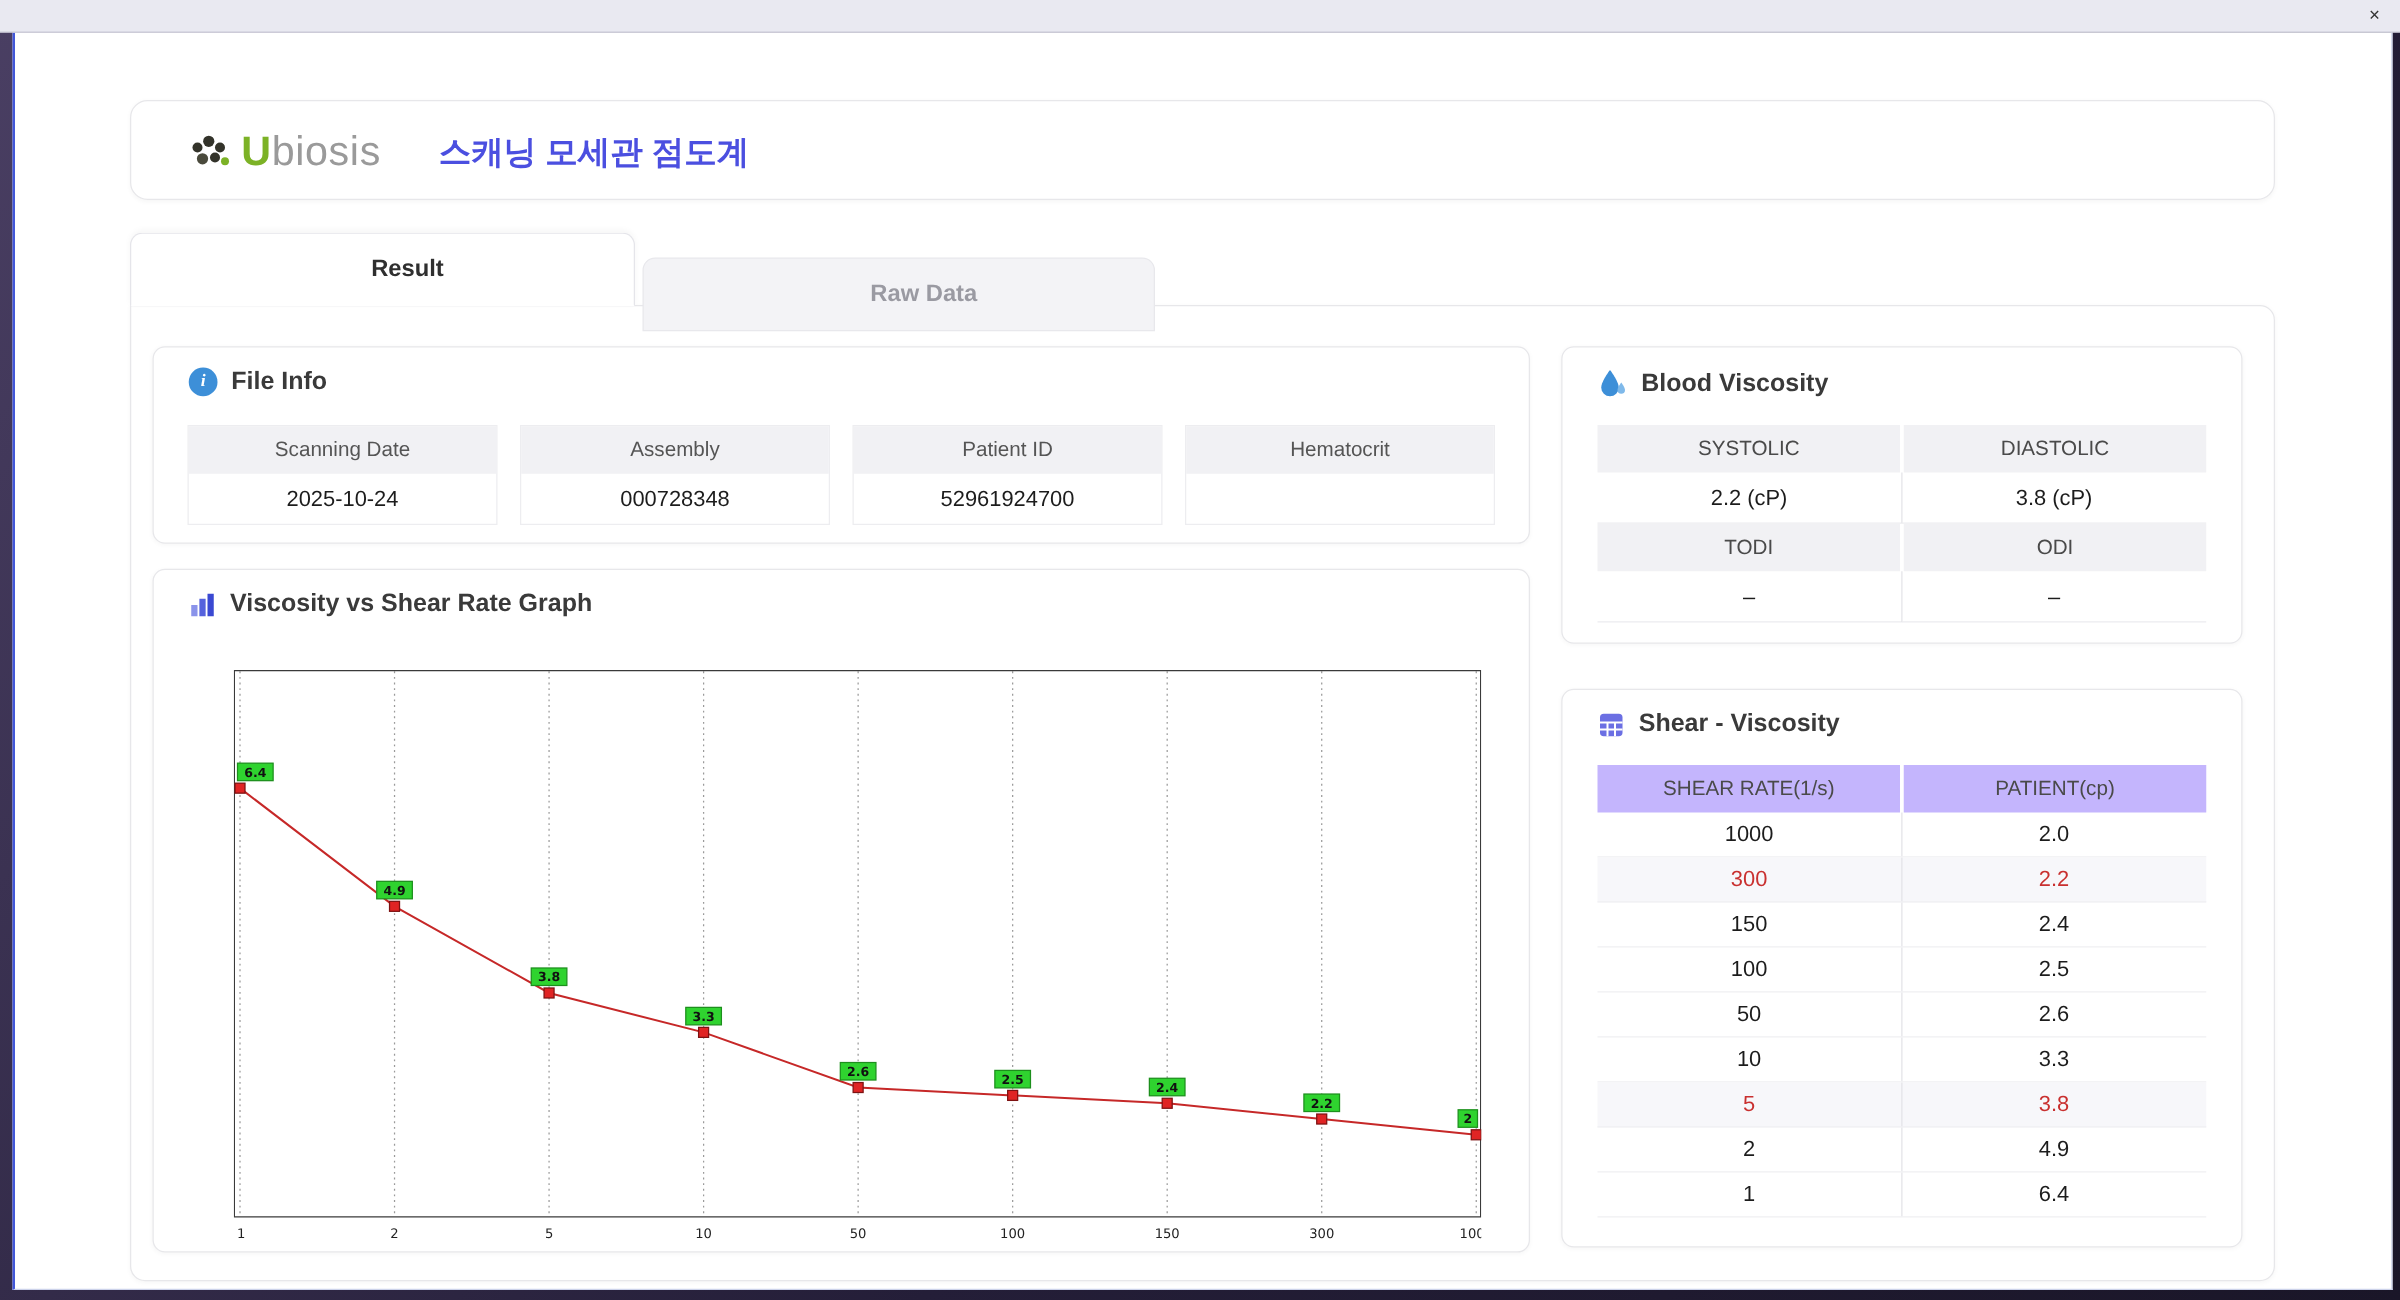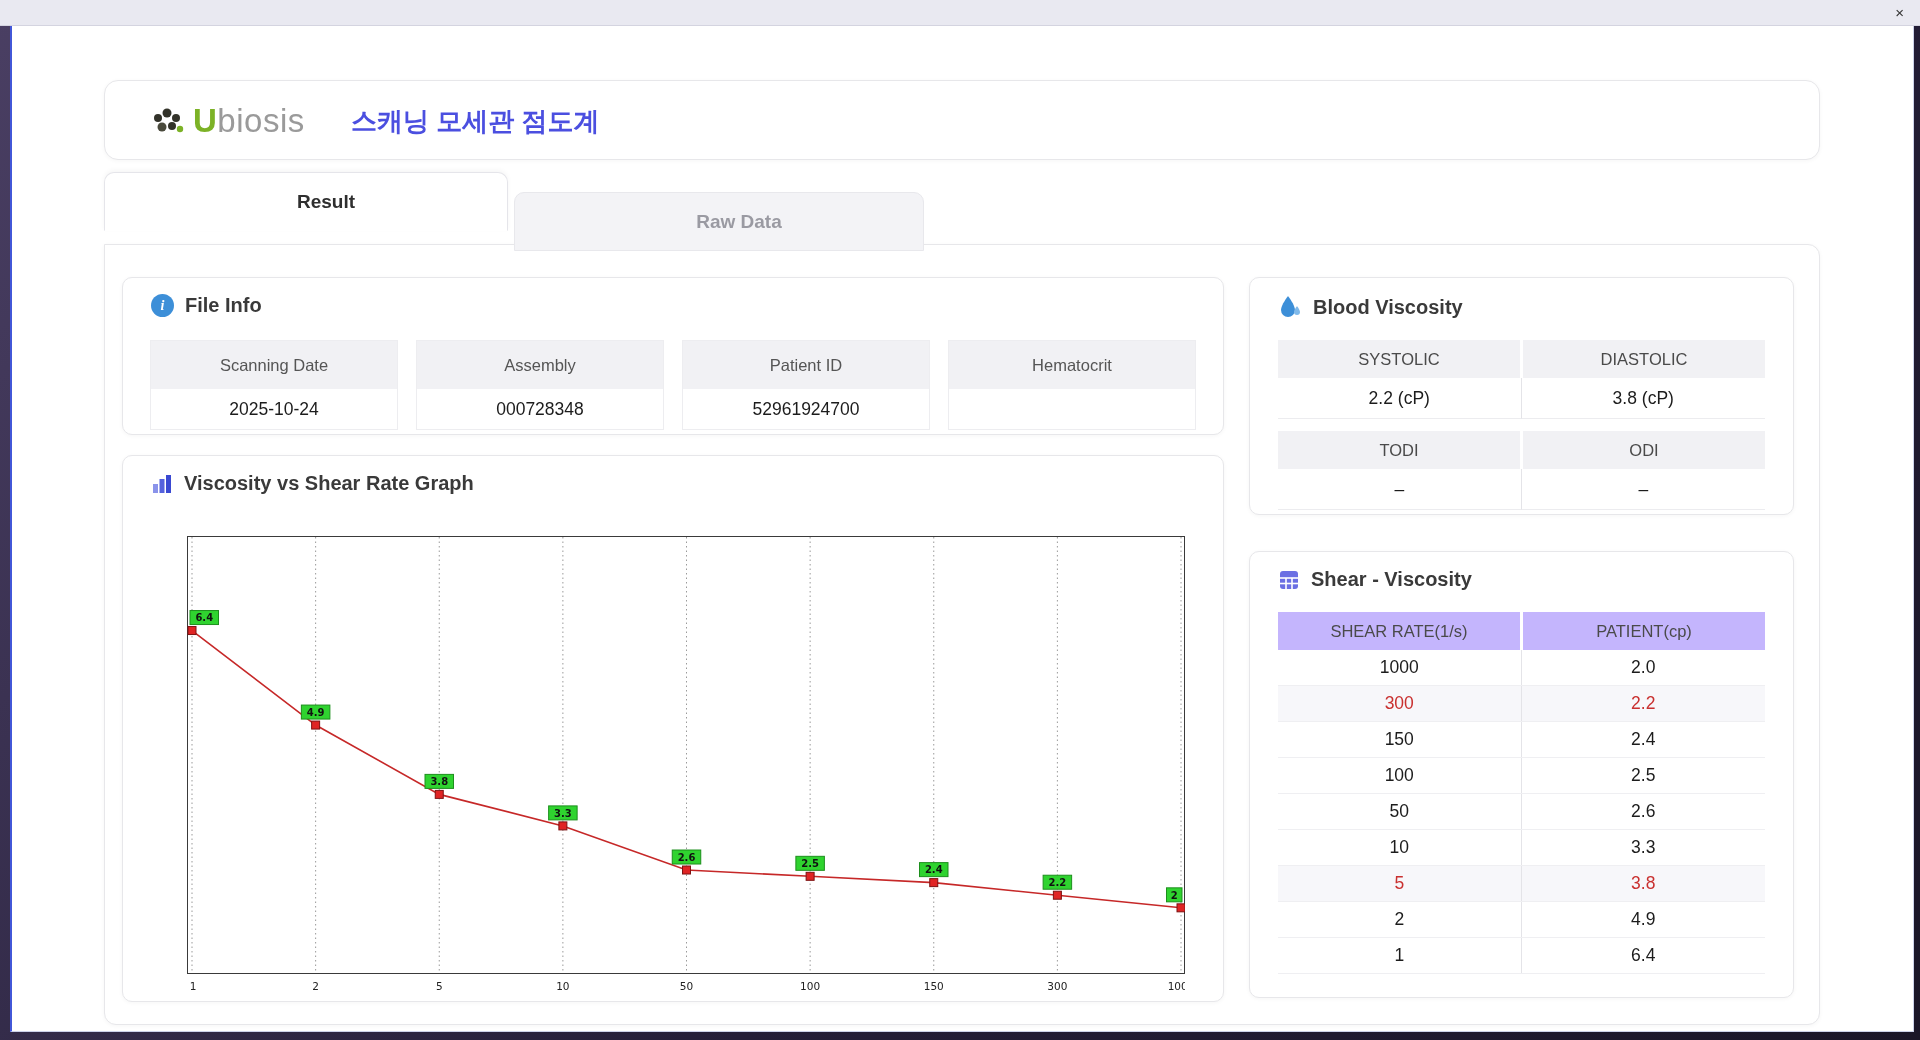--- a/index.html
+++ b/index.html
@@ -37,21 +37,21 @@
   
   .logo { position:absolute; left:46px; top:0; height:80px; display:flex; align-items:center; gap:8px; }
   .logo-text { font-size:33px; letter-spacing:.5px; }
   .logo-u    { color:#7cb226; font-weight:bold; }
   .logo-rest { color:#9a9a9a; font-weight:500; }
   .app-title { position:absolute; left:246px; top:0; height:80px; display:flex; align-items:center;
                font-size:26px; font-weight:bold; color:#4b4fe0; }
 
   
   .tab {
-    position:absolute; top:172px; height:59px; z-index:2;
+    position:absolute; top:186px; height:59px; z-index:2;
     display:flex; align-items:center; justify-content:center;
     font-size:19px; font-weight:bold; border-radius:10px 10px 0 0; cursor:default;padding-left:40px;
   }
   .tab-result { left:104px; width:404px; background:#fff;
     border:1px solid #e5e5ea; border-bottom:1px solid #fff; color:#2f2f2f;
     box-shadow:0 -2px 5px rgba(0,0,0,.04); }
   .tab-raw { left:514px; width:410px; background:#f3f3f6;
     border:1px solid #e8e8ec; color:#9a9aa2;margin-top:20px; }
 
   
@@ -59,29 +59,29 @@
   .sec-title { font-size:20px; font-weight:bold; color:#3a3a3a; }
   .icon-info {
     width:23px; height:23px; border-radius:50%; background:#3d8fd8; color:#fff;
     font-weight:bold; font-size:14px; display:flex; align-items:center; justify-content:center;
     font-family:"Liberation Serif", serif; font-style:italic;
   }
 
   
   .fields { position:absolute; left:27px; right:27px; top:62px; display:flex; gap:18px; }
   .field { flex:1 1 0; border:1px solid #ededf0; background:#fff; }
-  .f-label { height:48px; display:flex; align-items:center; justify-content:center;
+  .f-label { height:38px; display:flex; align-items:center; justify-content:center;
              background:#f1f1f4; color:#555; font-size:16.5px; }
   .f-value { height:40px; display:flex; align-items:center; justify-content:center;
              font-size:17.5px; color:#1c1c1c; }
 
   
   .bv-table { position:absolute; left:28px; right:28px; top:62px; }
   .bv-head { display:grid; grid-template-columns:1fr 1fr; column-gap:3px;border-radius:12px; }
-  .bv-gap  { margin-top:12px; }
+  .bv-gap  { }
   .bv-hcell { height:38px; background:#f1f1f4; display:flex; align-items:center; justify-content:center;
               font-size:16.5px; color:#4a4a4a; }
   .bv-val { display:grid; grid-template-columns:1fr 1fr; }
   .bv-vcell { height:41px; display:flex; align-items:center; justify-content:center;
               font-size:17.5px; color:#1c1c1c; border-bottom:1px solid #ececef; }
   .bv-vcell:first-child { border-right:1px solid #e4e4e8; }
 
   
   .sv-table { position:absolute; left:28px; right:28px; top:60px; }
   .sv-head { display:grid; grid-template-columns:1fr 1fr; column-gap:3px; }

